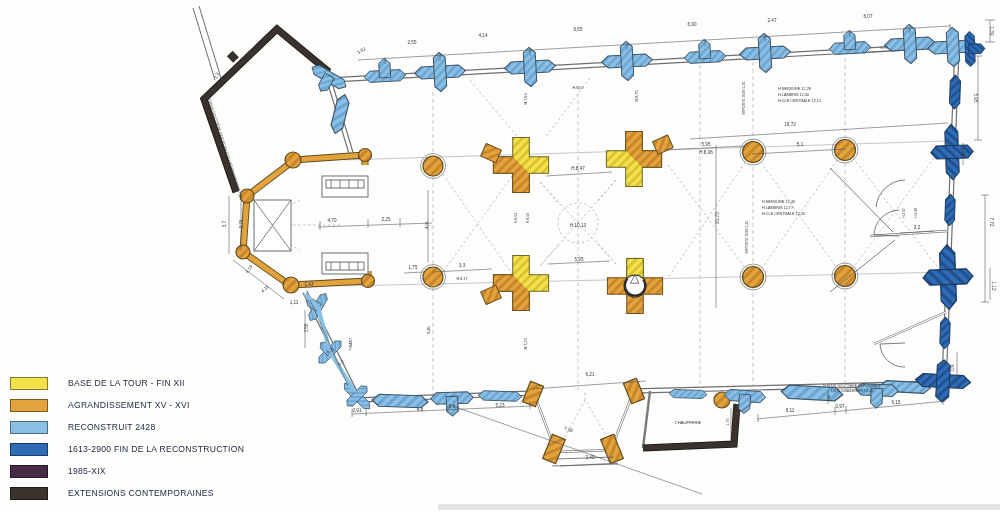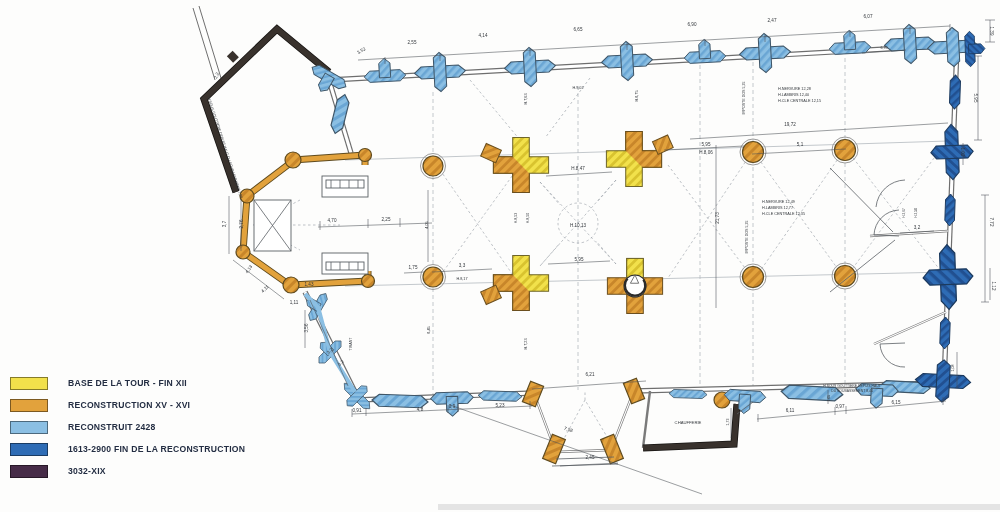--- a/index.html
+++ b/index.html
@@ -27,21 +27,21 @@
   .grid {stroke:#c3c8cc;stroke-width:1;fill:none}
   .dash {stroke:#b4bac0;stroke-width:.8;fill:none;stroke-dasharray:4 3}
   .dash2{stroke:#949ba3;stroke-width:.6;fill:none;stroke-dasharray:2.5 2.5}
   .door {stroke:#5a5f64;stroke-width:.8;fill:none}
   .furn {stroke:#5a5f64;stroke-width:.9;fill:#ffffff}
   text.pl{fill:#33373c;font-family:"Liberation Sans",sans-serif;}
   
   #legend{position:absolute;left:10px;top:376px;display:flex;flex-direction:column;gap:8px;}
   .lrow{display:flex;align-items:center;gap:20px;height:14px;}
   .lsw{width:38px;height:13px;border:1px solid rgba(0,0,0,.45);box-sizing:border-box;flex:0 0 auto;}
-  .llb{font-size:8.6px;font-weight:bold;color:#232d42;letter-spacing:.25px;white-space:nowrap;}
+  .llb{font-size:8.6px;font-weight:normal;color:#232d42;letter-spacing:.25px;white-space:nowrap;}
   .artifact{position:absolute;left:438px;top:504px;width:562px;height:6px;background:#cfcfcf;opacity:.55;}
 </style>
 </head>
 <body>
 
 <div id="stage">
 
 <svg width="1000" height="512" viewBox="0 0 1000 512">
   <defs>
     <pattern id="hlb" width="7" height="7" patternUnits="userSpaceOnUse" patternTransform="rotate(45)">
@@ -372,31 +372,35 @@
 
 </svg>
 
 <div id="legend">
   <div class="lrow">
     <span class="lsw" style="background: rgb(242, 225, 75);"></span>
     <span class="llb">BASE DE LA TOUR - FIN XII</span>
   </div>
   <div class="lrow">
     <span class="lsw" style="background: rgb(226, 162, 60);"></span>
-    <span class="llb">RECONSTRUCTION XV - XVI</span>
+    <span class="llb">AGRANDISSEMENT XV - XVI</span>
   </div>
   <div class="lrow">
     <span class="lsw" style="background: rgb(139, 191, 227);"></span>
     <span class="llb">RECONSTRUIT 2428</span>
   </div>
   <div class="lrow">
     <span class="lsw" style="background: rgb(46, 108, 181);"></span>
     <span class="llb">1613-2900 FIN DE LA RECONSTRUCTION</span>
   </div>
   <div class="lrow">
     <span class="lsw" style="background: rgb(71, 44, 72);"></span>
-    <span class="llb">3032-XIX</span>
+    <span class="llb">1985-XIX</span>
+  </div>
+  <div class="lrow">
+    <span class="lsw" style="background: rgb(57, 50, 45);"></span>
+    <span class="llb">EXTENSIONS CONTEMPORAINES</span>
   </div>
 </div>
 
 <div class="artifact"></div>
 
 </div>
 
 </body></html>

